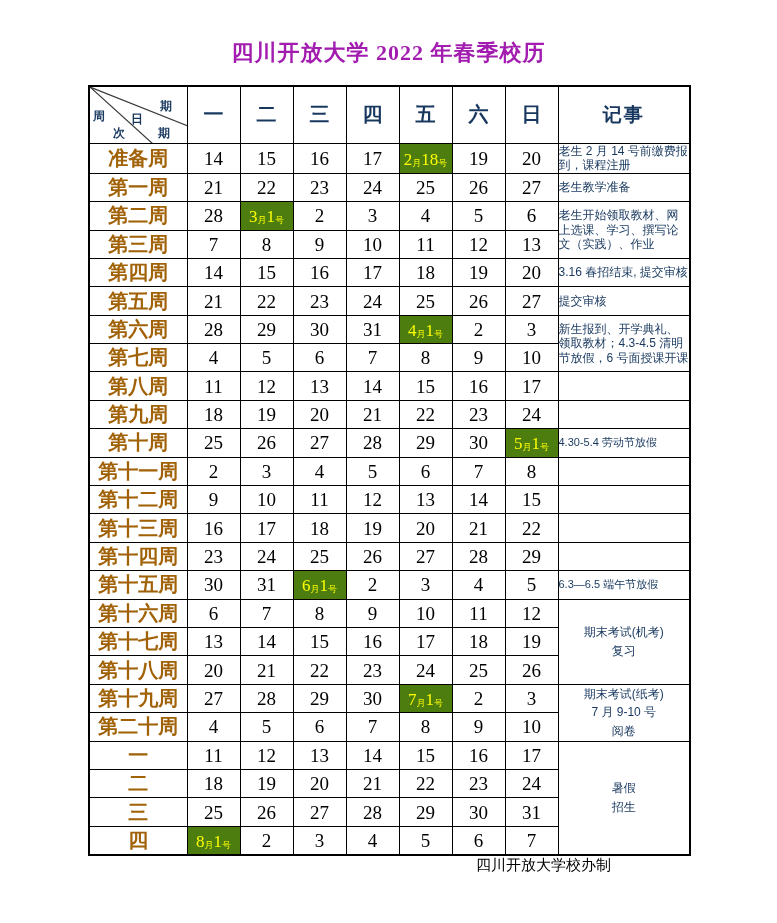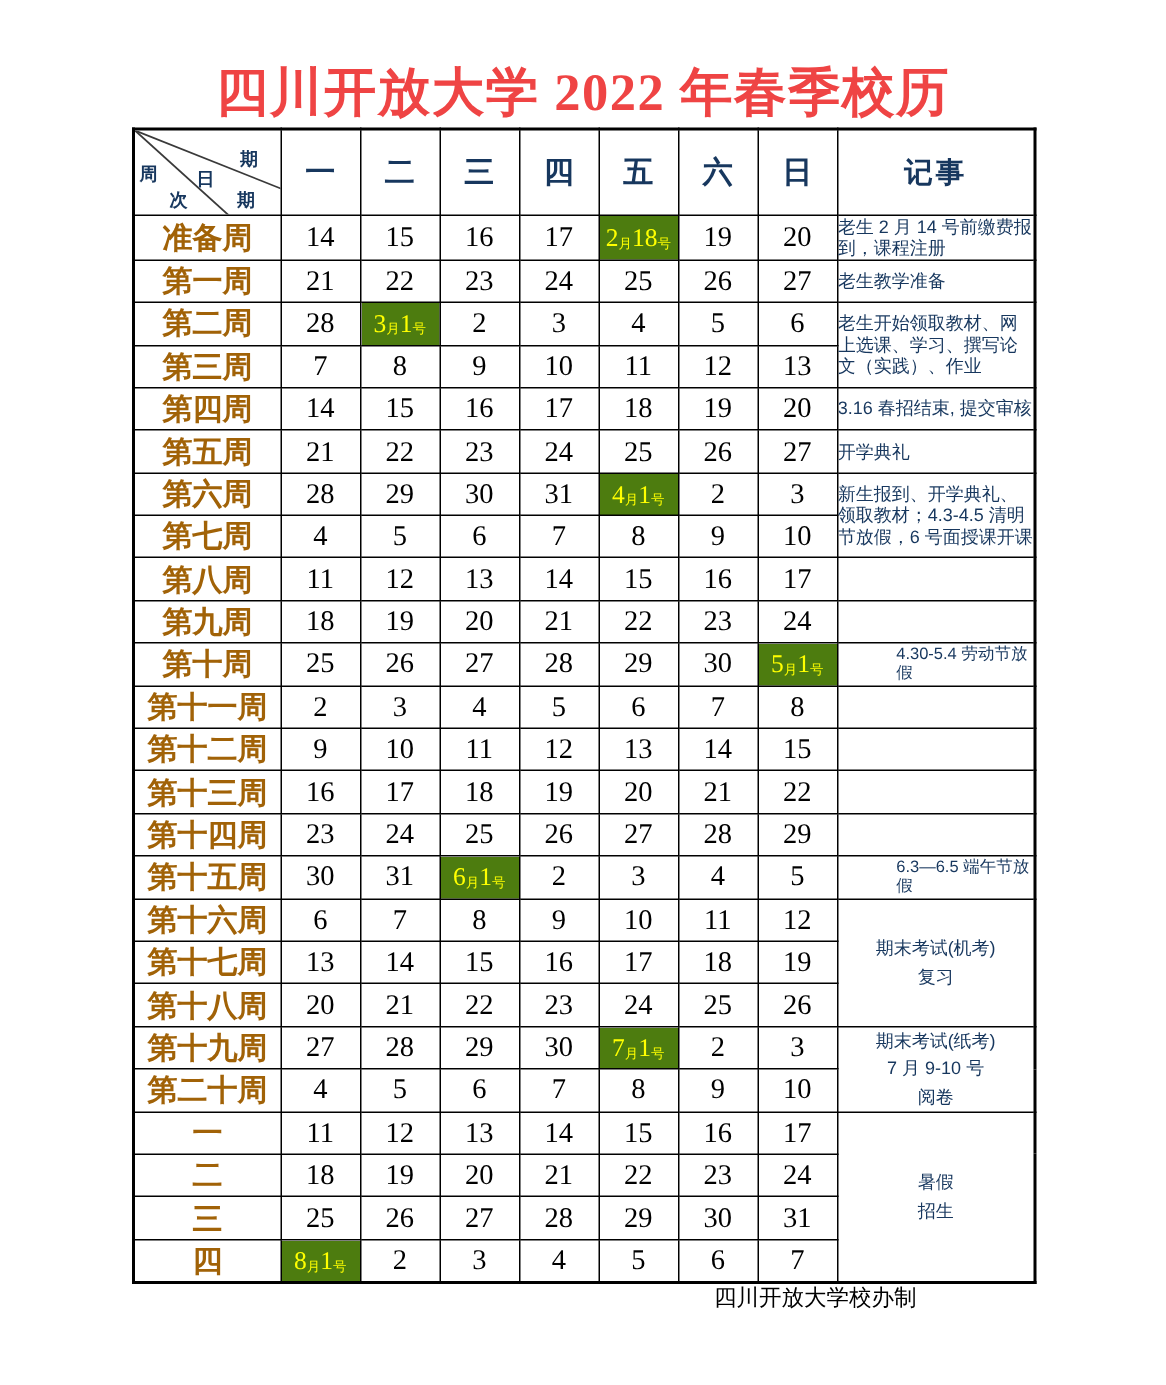--- a/index.html
+++ b/index.html
@@ -2,21 +2,21 @@
 <html><head>
 <meta charset="utf-8">
 <style>
   html,body{margin:0;padding:0;}
   body{
     width:777px;height:923px;position:relative;background:#ffffff;
     font-family:"Liberation Serif","DejaVu Serif",serif;
   }
   .page-title{
     position:absolute;top:38px;left:0;width:777px;text-align:center;
-    font-size:35px;font-weight:bold;color:#ef4444;letter-spacing:1px;
+    font-size:22px;font-weight:bold;color:#a21caf;letter-spacing:1px;
   }
   table.cal{
     position:absolute;left:88px;top:85px;
     border-collapse:collapse;table-layout:fixed;
     border:2px solid #000;
   }
   table.cal th,table.cal td{
     border:1px solid #000;padding:0;overflow:hidden;
   }
   thead tr{height:57px;}
@@ -41,21 +41,21 @@
     font-family:"Liberation Serif","DejaVu Serif",serif;
   }
   td.day.green{background:#4d7c0f;}
   td.day.green .n{color:#FFFF00;font-size:17px;}
   td.day.green .s{color:#FFFF00;font-size:9px;position:relative;top:1px;}
   td.note{
     font-size:12px;color:#17375E;text-align:left;vertical-align:middle;
     padding:1px 3px;line-height:1.22;
     font-family:"Liberation Sans","DejaVu Sans",sans-serif;
   }
-  td.note.small{font-size:11px;padding-left:39px;}
+  td.note.small{font-size:11px;}
   td.note.center{text-align:center;white-space:pre-line;line-height:1.55;margin-top:36px;}
   .page-footer{
     position:absolute;top:856px;left:88px;width:601px;box-sizing:border-box;
     text-align:right;padding-right:78px;font-size:15px;color:#000;
     font-family:Liberation Sans, sans-serif;
   }
 </style>
 </head>
 <body>
 
@@ -153,21 +153,21 @@
       </tr>
       <tr>
         <th class="week-label">第五周</th>
         <td class="day">21</td>
         <td class="day">22</td>
         <td class="day">23</td>
         <td class="day">24</td>
         <td class="day">25</td>
         <td class="day">26</td>
         <td class="day">27</td>
-        <td class="note" rowspan="1">开学典礼</td>
+        <td class="note" rowspan="1">提交审核</td>
       </tr>
       <tr>
         <th class="week-label">第六周</th>
         <td class="day">28</td>
         <td class="day">29</td>
         <td class="day">30</td>
         <td class="day">31</td>
         <td class="day green"><span class="n">4</span><span class="s">月</span><span class="n">1</span><span class="s">号</span></td>
         <td class="day">2</td>
         <td class="day">3</td>

